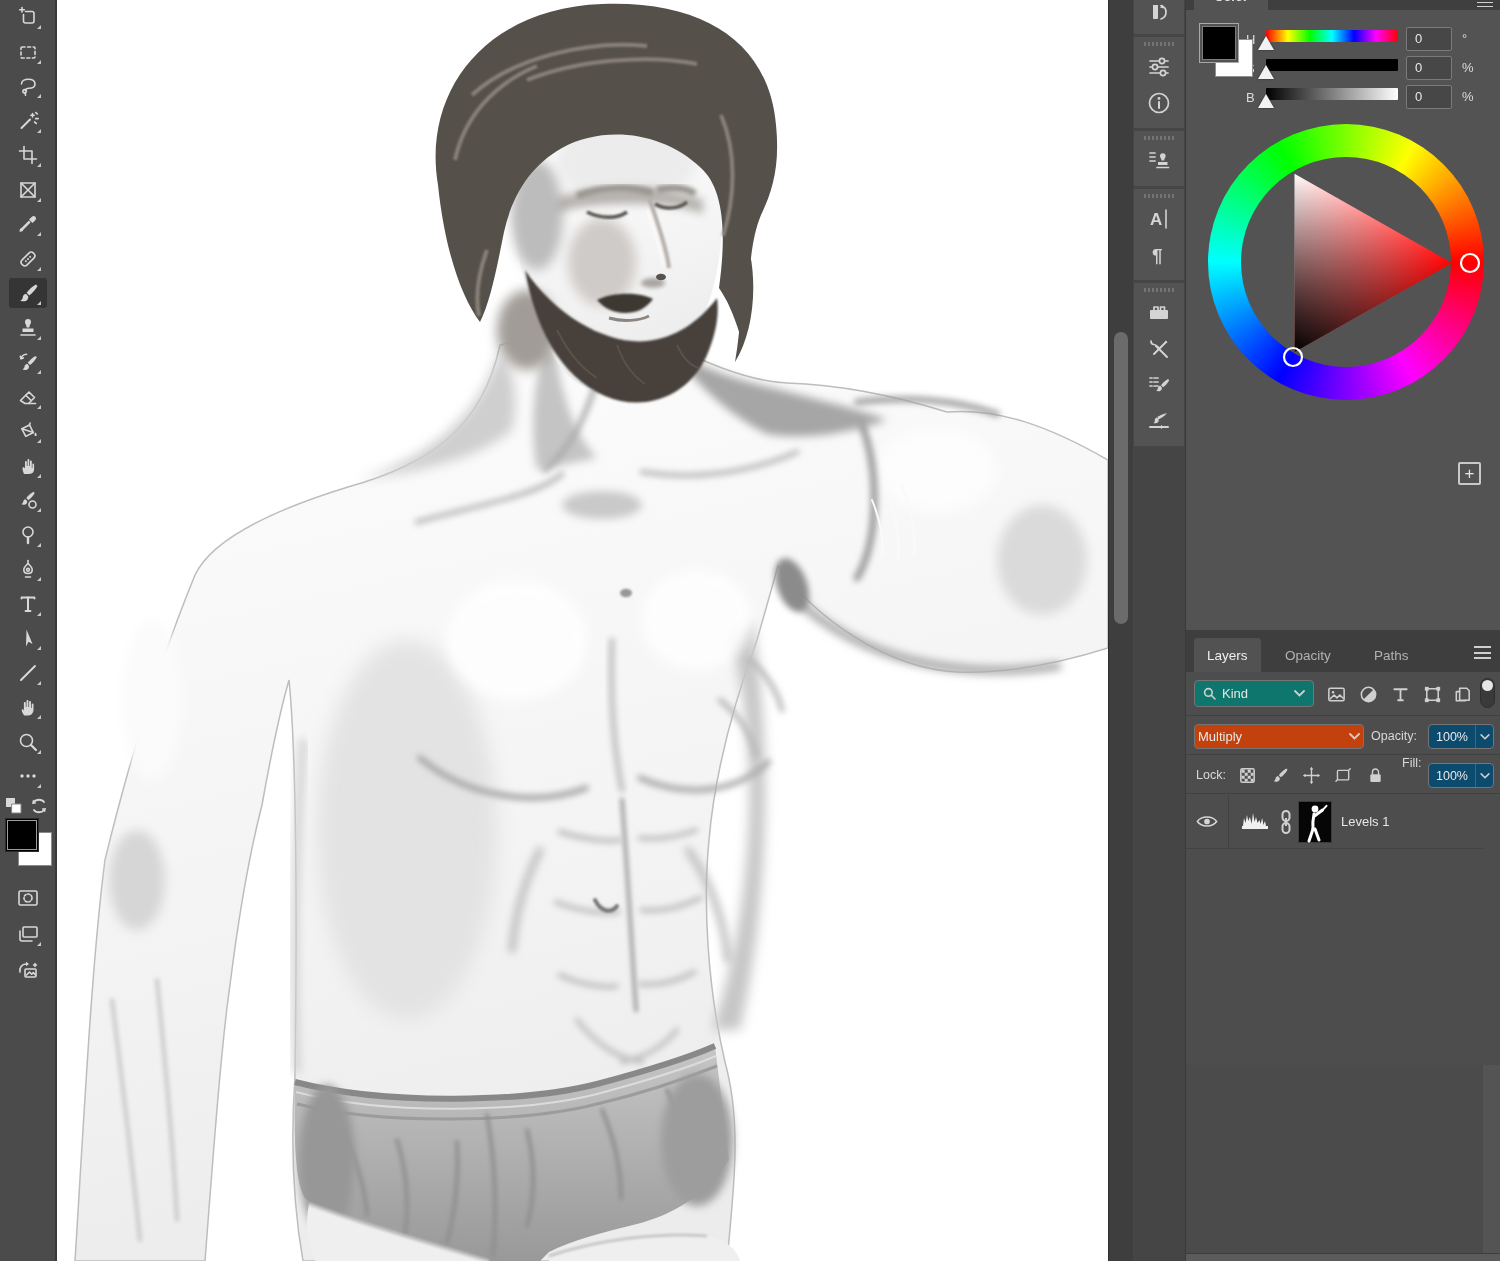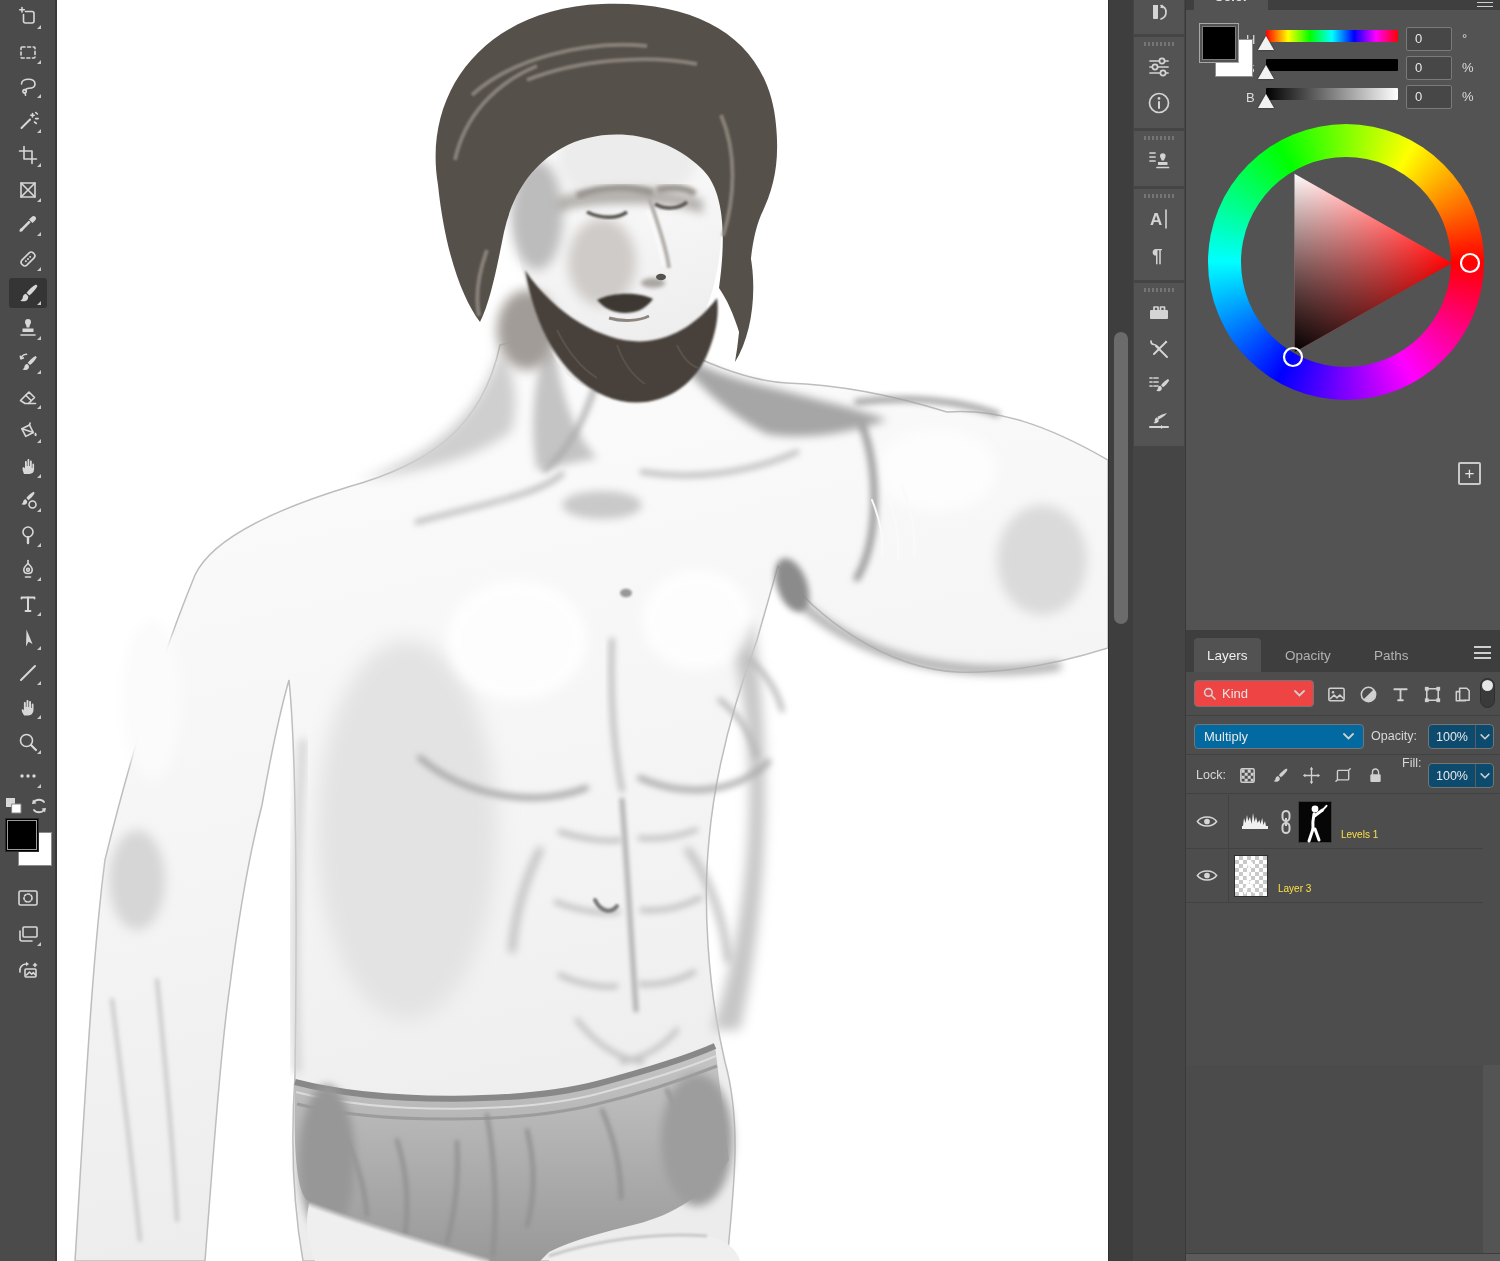--- a/index.html
+++ b/index.html
@@ -81,48 +81,48 @@
 
   
   .layerssec{position:relative;width:315px;height:631px;background:#4d4d4d;}
   .ltabbar{position:absolute;left:0;top:0;width:315px;height:42px;background:#3e3e3e;}
   .ltab{position:absolute;top:8px;height:34px;display:flex;align-items:center;justify-content:center;
         color:#b3b3b3;font-size:13.5px;font-weight:normal;padding:0 13px;border-radius:4px 4px 0 0;}
   .ltab.active{background:#525252;color:#efefef;}
   .lmenu{position:absolute;right:10px;top:16px;width:17px;height:13px;
          background:repeating-linear-gradient(#cfcfcf 0 2px,transparent 2px 5.5px);}
   .frow{position:absolute;left:0;top:42px;width:315px;height:44px;border-bottom:1px solid #414141;}
-  .kindbox{position:absolute;left:8px;top:8px;width:120px;height:27px;background:#ef4444;border:1px solid #757575;
+  .kindbox{position:absolute;left:8px;top:8px;width:120px;height:27px;background:#0f766e;border:1px solid #757575;
            border-radius:4px;display:flex;align-items:center;color:#e6e6e6;font-size:13px;}
   .kindbox .mag{margin:0 6px 0 8px;}
   .kindbox .chev{margin-left:auto;margin-right:8px;}
   .ficon{position:absolute;top:10px;width:24px;height:24px;display:flex;align-items:center;justify-content:center;}
   .pill{position:absolute;right:6px;top:6px;width:15px;height:30px;border-radius:8px;background:#3a3a3a;border:1px solid #2e2e2e;}
   .pill .knob{position:absolute;left:1px;top:1px;width:11px;height:11px;border-radius:50%;background:#e6e6e6;}
   .brow{position:absolute;left:0;top:87px;width:315px;height:38px;border-bottom:1px solid #414141;}
-  .blendsel{position:absolute;left:8px;top:7px;width:170px;height:25px;background:#0369a1;border:1px solid #757575;
-            border-radius:4px;display:flex;align-items:center;color:#e8e8e8;font-size:13px;padding:0 9px;}
+  .blendsel{position:absolute;left:8px;top:7px;width:170px;height:25px;background:#c2410c;border:1px solid #757575;
+            border-radius:4px;display:flex;align-items:center;color:#e8e8e8;font-size:13px;padding:0 3px;}
   .blendsel .chev{margin-left:auto;}
   .lbl{color:#d8d8d8;font-size:12.5px;}
   .spin{position:absolute;height:25px;background:#0c4a6e;border:1px solid #757575;border-radius:4px;display:flex;align-items:stretch;}
   .spin .v{width:46px;display:flex;align-items:center;justify-content:center;color:#e8e8e8;font-size:12.5px;}
   .spin .c{width:18px;border-left:1px solid #5d5d5d;display:flex;align-items:center;justify-content:center;}
   .lockrow{position:absolute;left:0;top:126px;width:315px;height:38px;border-bottom:1px solid #414141;}
   .lockicons{position:absolute;left:50px;top:8px;display:flex;gap:10px;}
   .lockicons span{width:22px;height:22px;display:flex;align-items:center;justify-content:center;}
   .li{stroke:#d0d0d0;fill:none;stroke-width:1.6;stroke-linecap:round;stroke-linejoin:round;}
   .li .f{fill:#d0d0d0;stroke:none;}
   .chevg{stroke:#cfcfcf;fill:none;stroke-width:1.8;stroke-linecap:round;}
 
   .lrows{position:absolute;left:0;top:165px;width:315px;}
   .lrow{position:relative;width:297px;height:54px;background:#4d4d4d;border-bottom:1px solid #424242;}
   .lrow.sel{background:#6f6f6f;}
   .eyecell{position:absolute;left:0;top:0;width:43px;height:53px;border-right:1px solid #424242;
            display:flex;align-items:center;justify-content:center;background:#4d4d4d;}
-  .lname{position:absolute;left:92px;top:13px;height:53px;display:flex;align-items:center;color:#fde047;font-size:10px;}
+  .lname{position:absolute;left:92px;top:0;height:53px;display:flex;align-items:center;color:#e5e5e5;font-size:13px;}
   .lname.lev{left:155px;}
   .thumb{position:absolute;left:48px;top:6px;width:34px;height:42px;border:1px solid #2f2f2f;
          background-color:#fff;
          background-image:linear-gradient(45deg,#c9c9c9 25%,transparent 25%,transparent 75%,#c9c9c9 75%),
                           linear-gradient(45deg,#c9c9c9 25%,transparent 25%,transparent 75%,#c9c9c9 75%);
          background-size:8px 8px;background-position:0 0,4px 4px;}
   .thumb.selth{outline:2px solid #f4f4f4;}
   .thumb.white{background:#fff;}
   .maskthumb{position:absolute;left:112px;top:6px;width:34px;height:42px;background:#060606;border:1px solid #3c3c3c;}
   .histicon{position:absolute;left:53px;top:14px;}
@@ -843,37 +843,20 @@
                   <path d="M15 12c-1 5-1.5 10-1 15"></path>
                   <path d="M15.5 14l8-6"></path>
                   <path d="M24.5 7.2l3-3.4" stroke-width="2"></path>
                   <path d="M14 27l-4 12M16 27l4 11"></path>
                 </g>
               </svg></span>
           <span class="lname lev">Levels 1</span>
         </div>
 
 
-        <div class="lrow">
-          <span class="eyecell">
-            <svg width="22" height="15" viewBox="0 0 24 16">
-                <path d="M1.5 8C6 1.5 18 1.5 22.5 8 18 14.5 6 14.5 1.5 8Z" fill="none" stroke="#d6d6d6" stroke-width="1.6"></path>
-                <circle cx="12" cy="8" r="3.1" fill="#d6d6d6"></circle>
-              </svg>
-            </span>
-          <span class="thumb">
-            <svg width="34" height="42" viewBox="0 0 34 42">
-                <g stroke="#fdfdfd" stroke-width="2.4" stroke-linecap="round" fill="none" opacity="0.95">
-                  <circle cx="15" cy="8" r="3" fill="#fdfdfd" stroke="none"></circle>
-                  <path d="M14 12c-1 5-1.5 10-1 14"></path>
-                  <path d="M13 26l-3 11M15.5 26l3.5 10"></path>
-                </g>
-              </svg></span>
-          <span class="lname">Layer 3</span>
-        </div>
 
 
 
       </div>
 
       <div class="lempty">
           <span class="gutter"></span>
         </div>
       <div class="lbottom"></div>
     </section>

